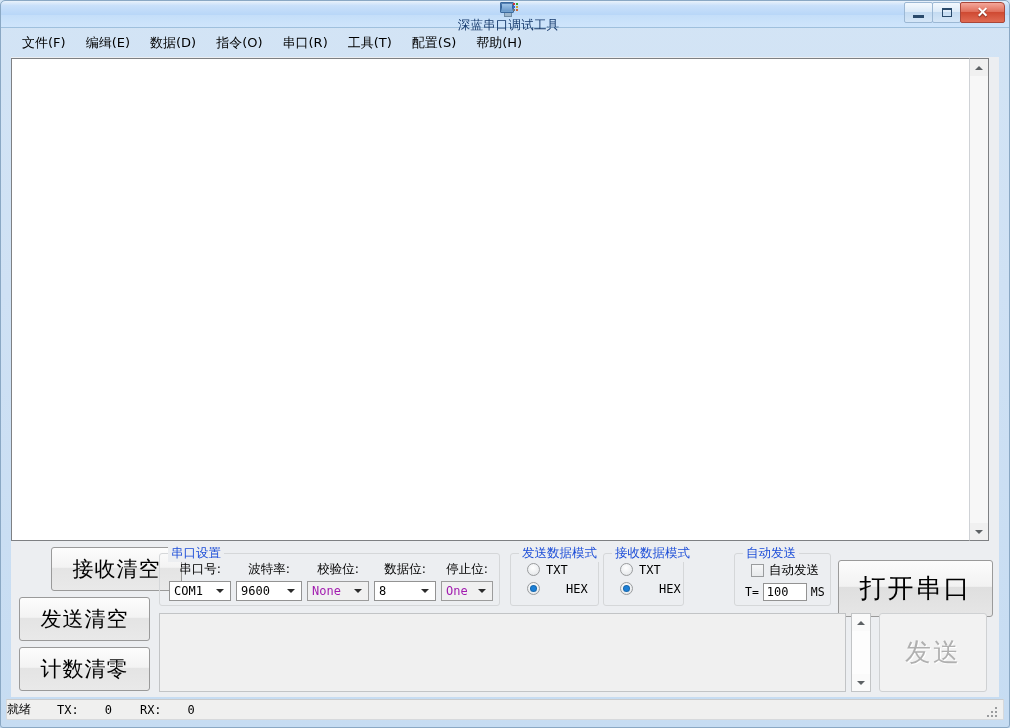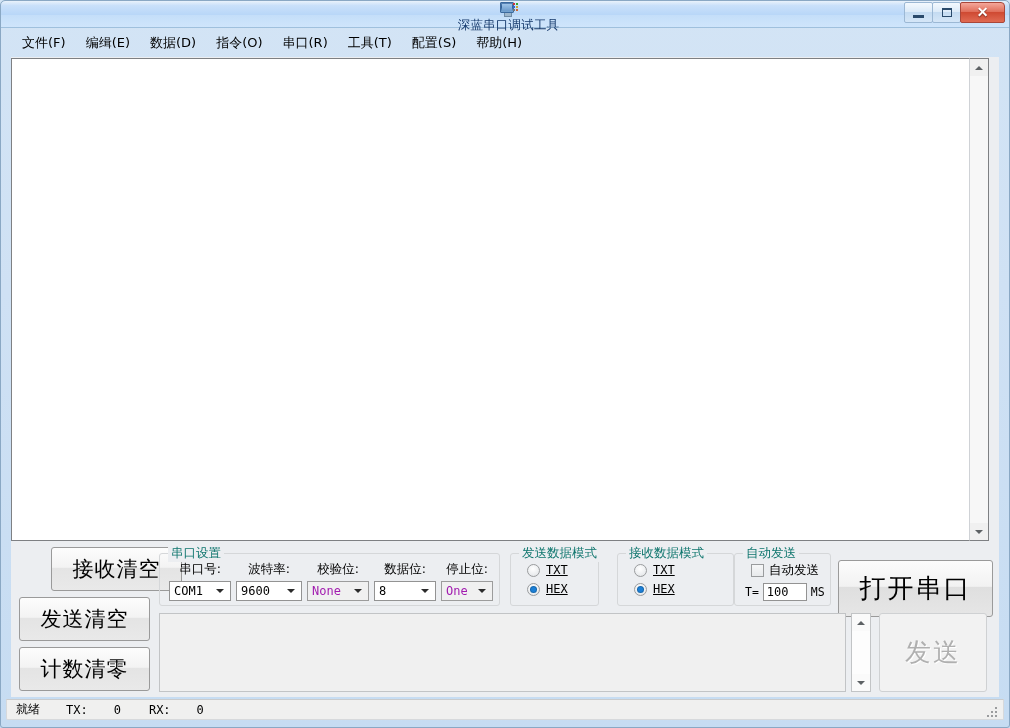--- a/index.html
+++ b/index.html
@@ -265,28 +265,28 @@
     border-radius: 3px;
     background: transparent;
   }
   .groupbox > .gb-title {
     position: absolute;
     top: -9px;
     left: 8px;
     padding: 0 3px;
     background: #eceef1;
     font-size: 12.5px;
-    color: #0f766e;
+    color: #1d4ed8;
     white-space: nowrap;
     font-family: "DejaVu Sans", "Liberation Sans", sans-serif;
   }
 
   .gb-serial { left: 159px; top: 553px; width: 341px; height: 53px; }
   .gb-sendmode { left: 510px; top: 553px; width: 89px; height: 53px; }
-  .gb-recvmode { left: 617px; top: 553px; width: 117px; height: 53px; }
+  .gb-recvmode { left: 603px; top: 553px; width: 81px; height: 53px; }
   .gb-autosend { left: 734px; top: 553px; width: 97px; height: 53px; }
 
   
   .field {
     position: absolute;
     top: 7px;
   }
   .field .flabel {
     font-size: 12.5px;
     display: block;
@@ -339,25 +339,23 @@
   .f-data  { left: 214px; width: 62px; }
   .f-stop  { left: 281px; width: 52px; }
   .f-com .flabel, .f-baud .flabel, .f-parity .flabel,
   .f-data .flabel, .f-stop .flabel { text-align: center; }
 
   
   .radio-row {
     position: absolute;
     left: 16px;
     display: flex;
-    align-items: center;
-    text-decoration: underline;
   }
   .radio-row.r1 { top: 9px; }
-  .radio-row.r2 { top: 28px; }
+  .radio-row.r2 { top: 28px; gap: 20px; }
   .radio {
     width: 13px; height: 13px;
     box-sizing: border-box;
     border-radius: 50%;
     border: 1px solid #9a9c9e;
     background: radial-gradient(circle at 45% 35%, #ffffff 0%, #eceef0 60%, #dcdee0 100%);
     position: relative;
     flex: 0 0 auto;
   }
   .radio.checked::after {
@@ -501,21 +499,21 @@
     display: flex;
     align-items: center;
     border-radius: 0 0 2px 2px;
   }
   .sb-cell {
     font-size: 12px;
     white-space: nowrap;
     color: #000;
     font-family: "DejaVu Sans", "Liberation Sans", sans-serif;
   }
-  .sb-ready { margin-left: 9px; }
+  .sb-ready { }
   .sb-txlab { margin-left: 26px; font-family: "DejaVu Sans Mono", "Liberation Mono", monospace; }
   .sb-txval { margin-left: 26px; font-family: "DejaVu Sans Mono", "Liberation Mono", monospace; }
   .sb-rxlab { margin-left: 28px; font-family: "DejaVu Sans Mono", "Liberation Mono", monospace; }
   .sb-rxval { margin-left: 26px; font-family: "DejaVu Sans Mono", "Liberation Mono", monospace; }
   .grip {
     position: absolute;
     right: 3px;
     bottom: 2px;
     width: 13px;
     height: 13px;

